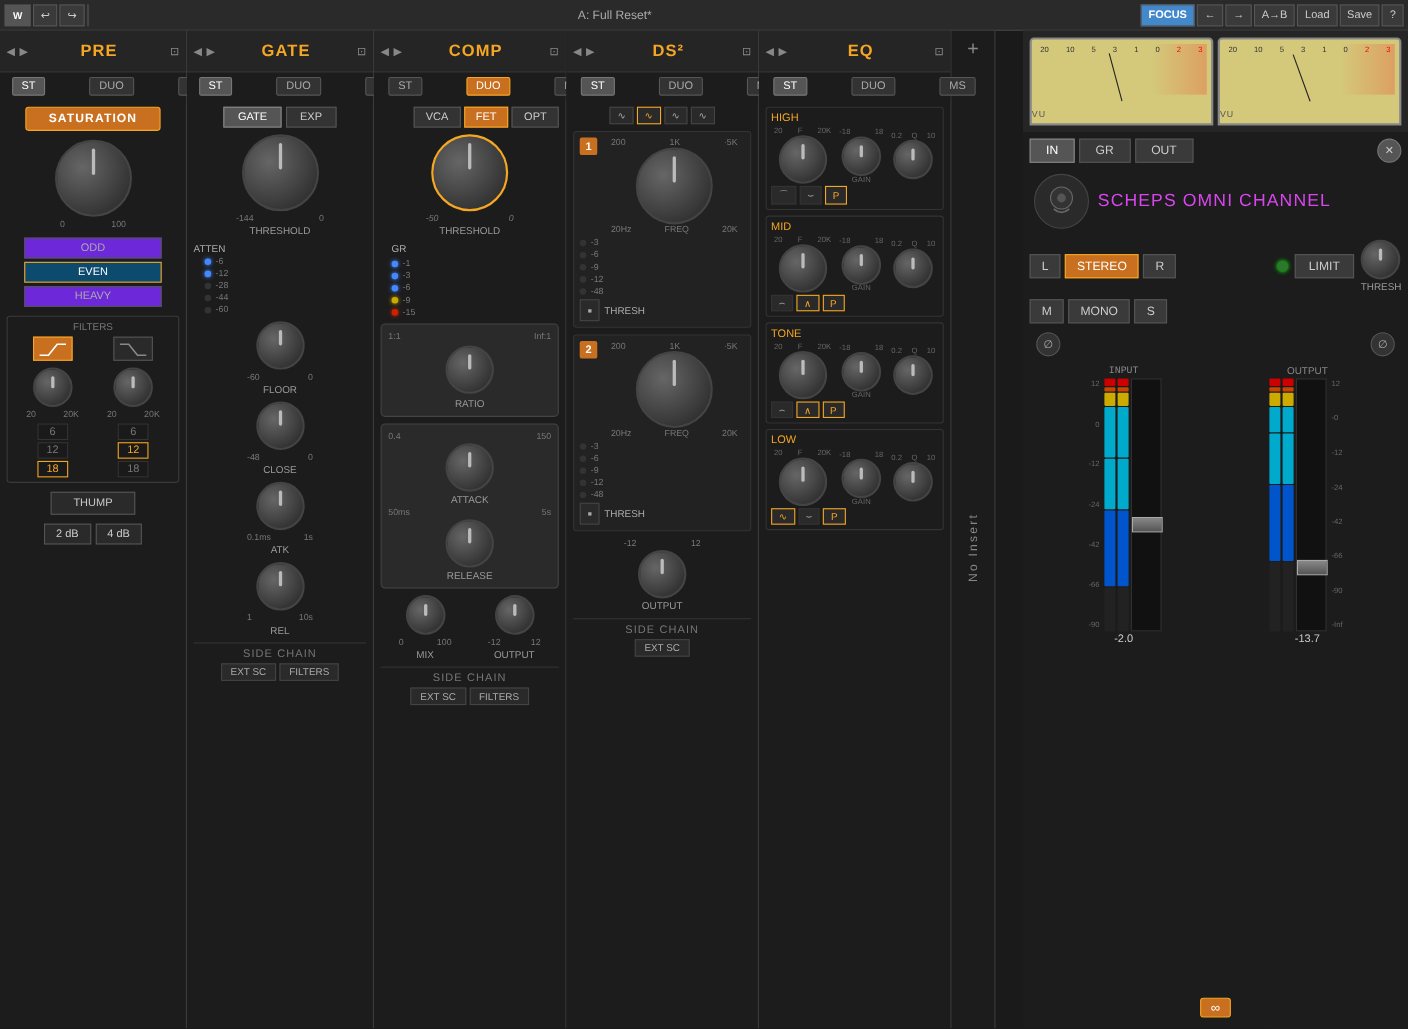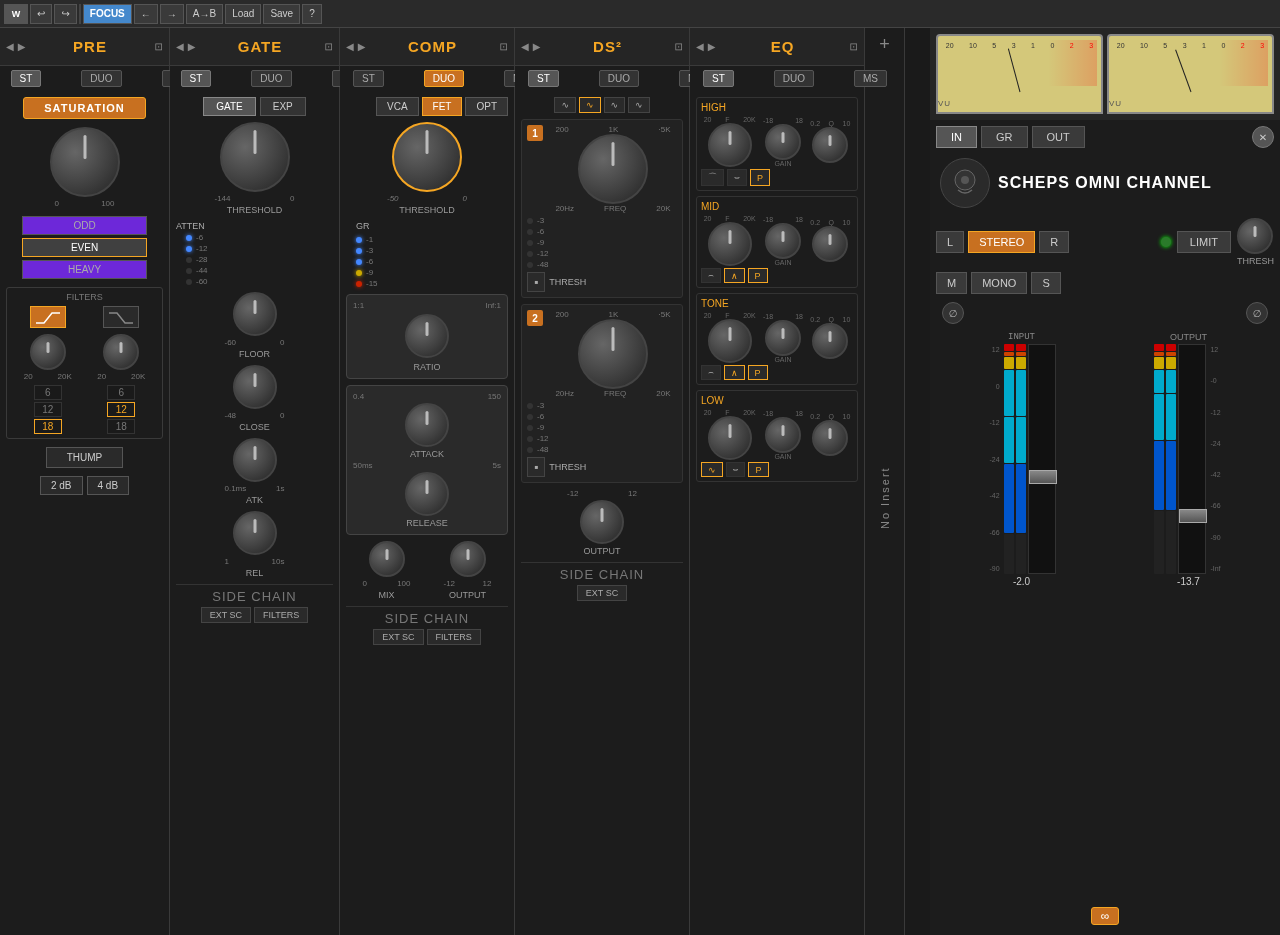--- a/index.html
+++ b/index.html
@@ -244,21 +244,21 @@
       background: #6d28d9;
       border: 1px solid #555;
       color: #aaa;
       font-size: 10px;
       padding: 3px 20px;
       cursor: pointer;
       width: 80%;
       text-align: center;
     }
     .harmonic-btn.active {
-      background: #404040;
+      background: #0c4a6e;
       border-color: #f5a623;
       color: #fff;
     }
     .filters-section {
       width: 100%;
       border: 1px solid #3a3a3a;
       border-radius: 3px;
       padding: 4px;
     }
     .filters-title {
@@ -400,21 +400,21 @@
     .led-label {
       font-size: 8px;
       color: #777;
     }
     .side-chain-section {
       width: 100%;
       border-top: 1px solid #333;
       padding-top: 4px;
     }
     .side-chain-label {
-      font-size: 13px;
+      font-size: 10px;
       color: #777;
       text-align: center;
       margin-bottom: 3px;
       letter-spacing: 1px;
     }
     .side-chain-btns {
       display: flex;
       gap: 3px;
       justify-content: center;
     }
@@ -773,23 +773,22 @@
       background: #2a2a2a;
       border: 1px solid #444;
       display: flex;
       align-items: center;
       justify-content: center;
       font-size: 20px;
       color: #666;
     }
     .brand-name {
       font-size: 16px;
-      color: #ffffff;
+      color: #d946ef;
       letter-spacing: 1px;
-      font-weight: bold;
     }
 
     .lms-row {
       display: flex;
       gap: 4px;
       align-items: center;
     }
     .lms-btn {
       background: #3a3a3a;
       border: 1px solid #555;
@@ -878,20 +877,21 @@
     }
   </style>
 </head>
 <body>
 
 <div class="toolbar">
   <div class="toolbar-logo">W</div>
   <button class="toolbar-btn">↩</button>
   <button class="toolbar-btn">↪</button>
   <div style="width:2px;height:20px;background:#444;"></div>
+  <div class="toolbar-title">A: Full Reset*</div>
   <button class="toolbar-btn focus">FOCUS</button>
   <button class="toolbar-btn">←</button>
   <button class="toolbar-btn">→</button>
   <button class="toolbar-btn">A→B</button>
   <button class="toolbar-btn">Load</button>
   <button class="toolbar-btn">Save</button>
   <button class="toolbar-btn">?</button>
 </div>
 
 <div class="main-container">

